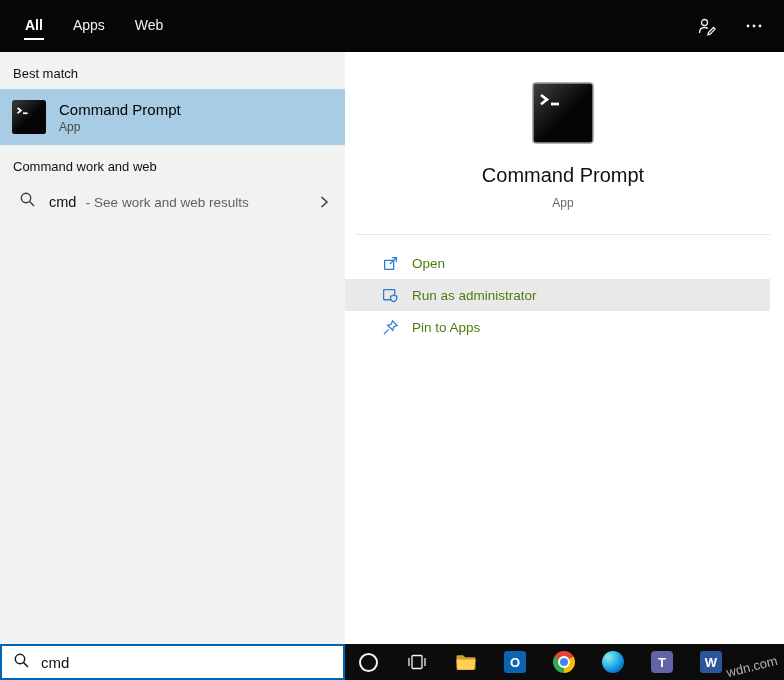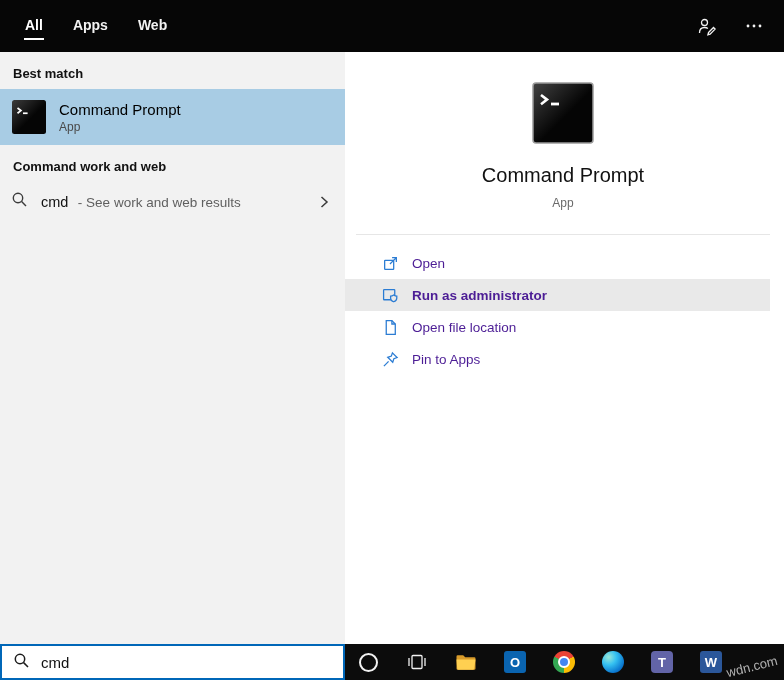--- a/index.html
+++ b/index.html
@@ -3,55 +3,55 @@
 <meta charset="utf-8">
 <style>
   * { margin:0; padding:0; box-sizing:border-box; }
   html,body { width:784px; height:680px; overflow:hidden; }
   body { font-family:"Liberation Sans", sans-serif; background:#fff; position:relative; }
 
   
   .topbar { height:52px; background:#060606; display:flex; align-items:stretch; color:#fff; }
   .tabs { display:flex; align-items:stretch; padding-left:24px; gap:28px; }
   .tab { display:flex; align-items:center; cursor:pointer; font-size:14px; color:#f2f2f2; }
-  .tab .tab-label { padding:5px 1px; border-bottom:2px solid transparent;font-weight:bold; }
+  .tab .tab-label { padding:5px 1px; border-bottom:2px solid transparent; }
   .tab.selected .tab-label { border-bottom:2px solid #fff; font-weight:700; color:#fff; }
   .caret-down { width:0; height:0; border-left:4px solid transparent; border-right:4px solid transparent;
                 border-top:5px solid #fff; margin-left:7px; margin-top:2px; }
   .topbar-right { margin-left:auto; display:flex; align-items:center; gap:28px; padding-right:20px; }
   .topbar-icon { width:20px; height:20px; display:flex; align-items:center; justify-content:center; cursor:pointer; }
 
   
   .main { display:flex; height:592px; }
   .left-panel { width:345px; background:#f2f2f2; display:flex; flex-direction:column; }
   .right-panel { flex:1; background:#fff; }
 
   
-  .section-header { font-size:13px; font-weight:700; color:#111; padding:14px 13px 8px 13px; }
+  .section-header { font-size:13px; font-weight:400; color:#111; padding:14px 13px 8px 13px; }
   .best-match-item { height:56px; background:#a8cce4; display:flex; align-items:center; gap:13px;
                      padding:0 12px; cursor:pointer; }
   .bm-title { font-size:15px; color:#000; line-height:1.35; }
   .bm-sub { font-size:12px; color:#4a4a4a; }
   .cmd-icon-sm { width:34px; height:34px; flex:0 0 34px; }
-  .suggestion-row { display:flex; align-items:center; gap:13px; padding:9px 14px 9px 11px; cursor:pointer;justify-content:space-between; }
+  .suggestion-row { display:flex; align-items:center; gap:13px; padding:9px 14px 9px 19px; cursor:pointer;justify-content:space-between; }
   .sug-query { font-size:14.5px; color:#111; font-weight:400; }
   .sug-desc { font-size:13.5px; color:#5f5f5f; margin-left:5px; }
   .sug-chevron { margin-left:auto; display:flex; align-items:center; }
   .left-spacer { flex:1; }
 
   
   .preview { margin:0 14px 0 11px; text-align:center; padding-top:30px; padding-bottom:24px;
              border-bottom:1px solid #e6e6e6; }
   .cmd-icon-lg { width:62px; height:62px; display:inline-block; }
   .preview-title { font-size:20px; color:#111; margin-top:16px; font-weight:400; }
   .preview-sub { font-size:12px; color:#6a6a6a; margin-top:9px; }
   .actions { margin:0 14px 0 0; padding-top:12px; }
   .action-row { display:flex; align-items:center; gap:13px; padding:7px 0 7px 37px; font-size:13.5px;
-                color:#4c1d95; cursor:pointer; height:32px; }
-  .action-row.highlighted { background:#e9e9e9;font-weight:bold; }
+                color:#4d7c0f; cursor:pointer; height:32px; }
+  .action-row.highlighted { background:#e9e9e9; }
   .action-icon { width:17px; height:17px; flex:0 0 17px; display:flex; align-items:center; justify-content:center; }
 
   
   .bottom { height:36px; display:flex; }
   .search-box { width:345px; background:#fff; border:2px solid #0067b8; display:flex; align-items:center;
                 gap:11px; padding:0 11px; }
   .search-box input { border:none; outline:none; background:transparent; flex:1; font-size:15px;
                       color:#111; font-family:"Liberation Sans", sans-serif; }
   .taskbar { flex:1; background:#0c0c0c; display:flex; align-items:center; gap:25px; padding-left:11px;
              position:relative; }
@@ -186,29 +186,20 @@
       <div class="action-row highlighted">
         <span class="action-icon">
           <svg width="17" height="17" viewBox="0 0 16 16" fill="none" stroke="#2b7cd3" stroke-width="1.2">
             <rect x="1.5" y="2.5" width="10.5" height="9.5" rx="0.5"></rect>
             <path d="M11 7.6 q1.5 1 2.9 1 v2 q0 2.3-2.9 3.3 q-2.9-1-2.9-3.3 v-2 q1.4 0 2.9-1 z" fill="#e9e9e9"></path>
           </svg>
         </span>
         <span>Run as administrator</span>
       </div>
 
-      <div class="action-row">
-        <span class="action-icon">
-          <svg width="17" height="17" viewBox="0 0 16 16" fill="none" stroke="#2b7cd3" stroke-width="1.2">
-            <path d="M4 1.5 h5.3 l3.2 3.2 V14.5 h-8.5 z"></path>
-            <path d="M9.3 1.5 v3.2 h3.2"></path>
-          </svg>
-        </span>
-        <span>Open file location</span>
-      </div>
 
       <div class="action-row">
         <span class="action-icon">
           <svg width="17" height="17" viewBox="0 0 16 16" fill="none" stroke="#2b7cd3" stroke-width="1.2">
             <path d="M9.8 1.8 l4.4 4.4 -3 1 -1.1 3.4 -4.7-4.7 3.4-1.1 z"></path>
             <path d="M6.2 9.8 L1.8 14.2"></path>
           </svg>
         </span>
         <span>Pin to Apps</span>
       </div>

